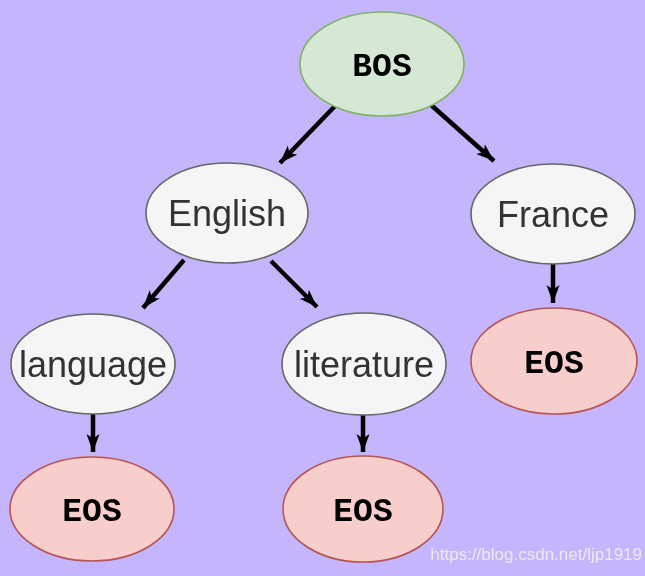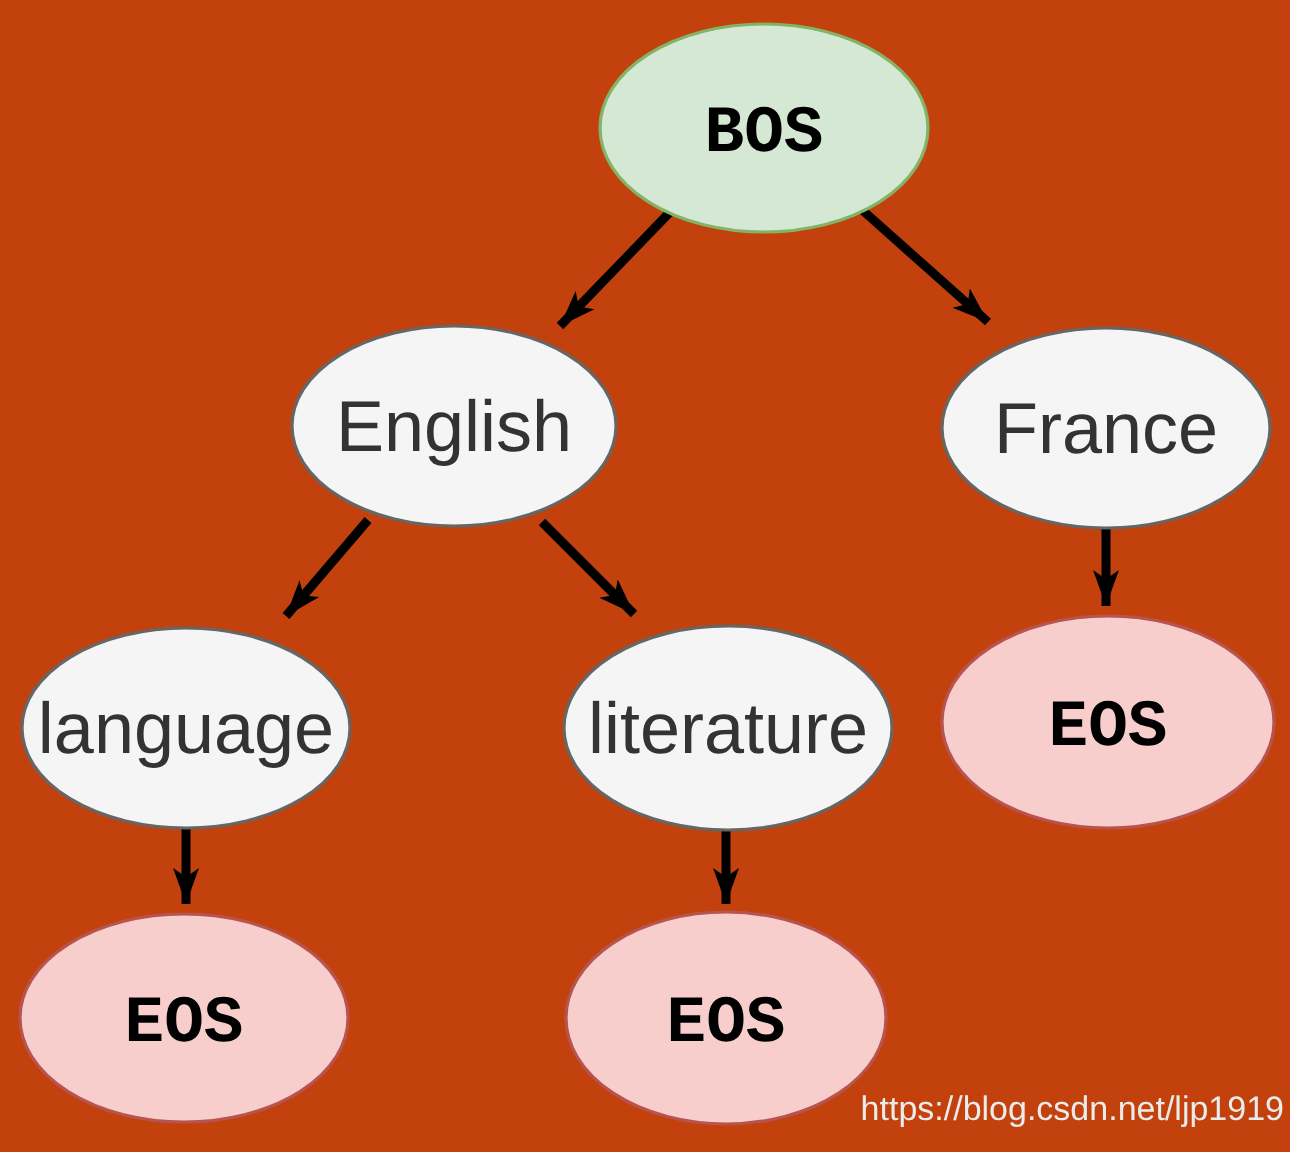--- a/index.html
+++ b/index.html
@@ -1,20 +1,20 @@
 <!DOCTYPE html>
 <html><head>
 <meta charset="utf-8">
 <style>
   html, body { margin: 0; padding: 0; background: #ffffff; }
   .canvas {
     position: relative;
     width: 645px;
     height: 576px;
-    background: #c2410c;
+    background: #c4b5fd;
     overflow: hidden;
     font-family: "Liberation Sans", sans-serif;
   }
   svg { display: block; }
   .node-shape { stroke-width: 1.6px; }
   .label-sans {
     font-family: "Liberation Sans", sans-serif;
     font-size: 36px;
     fill: #333333;
     text-anchor: middle;

